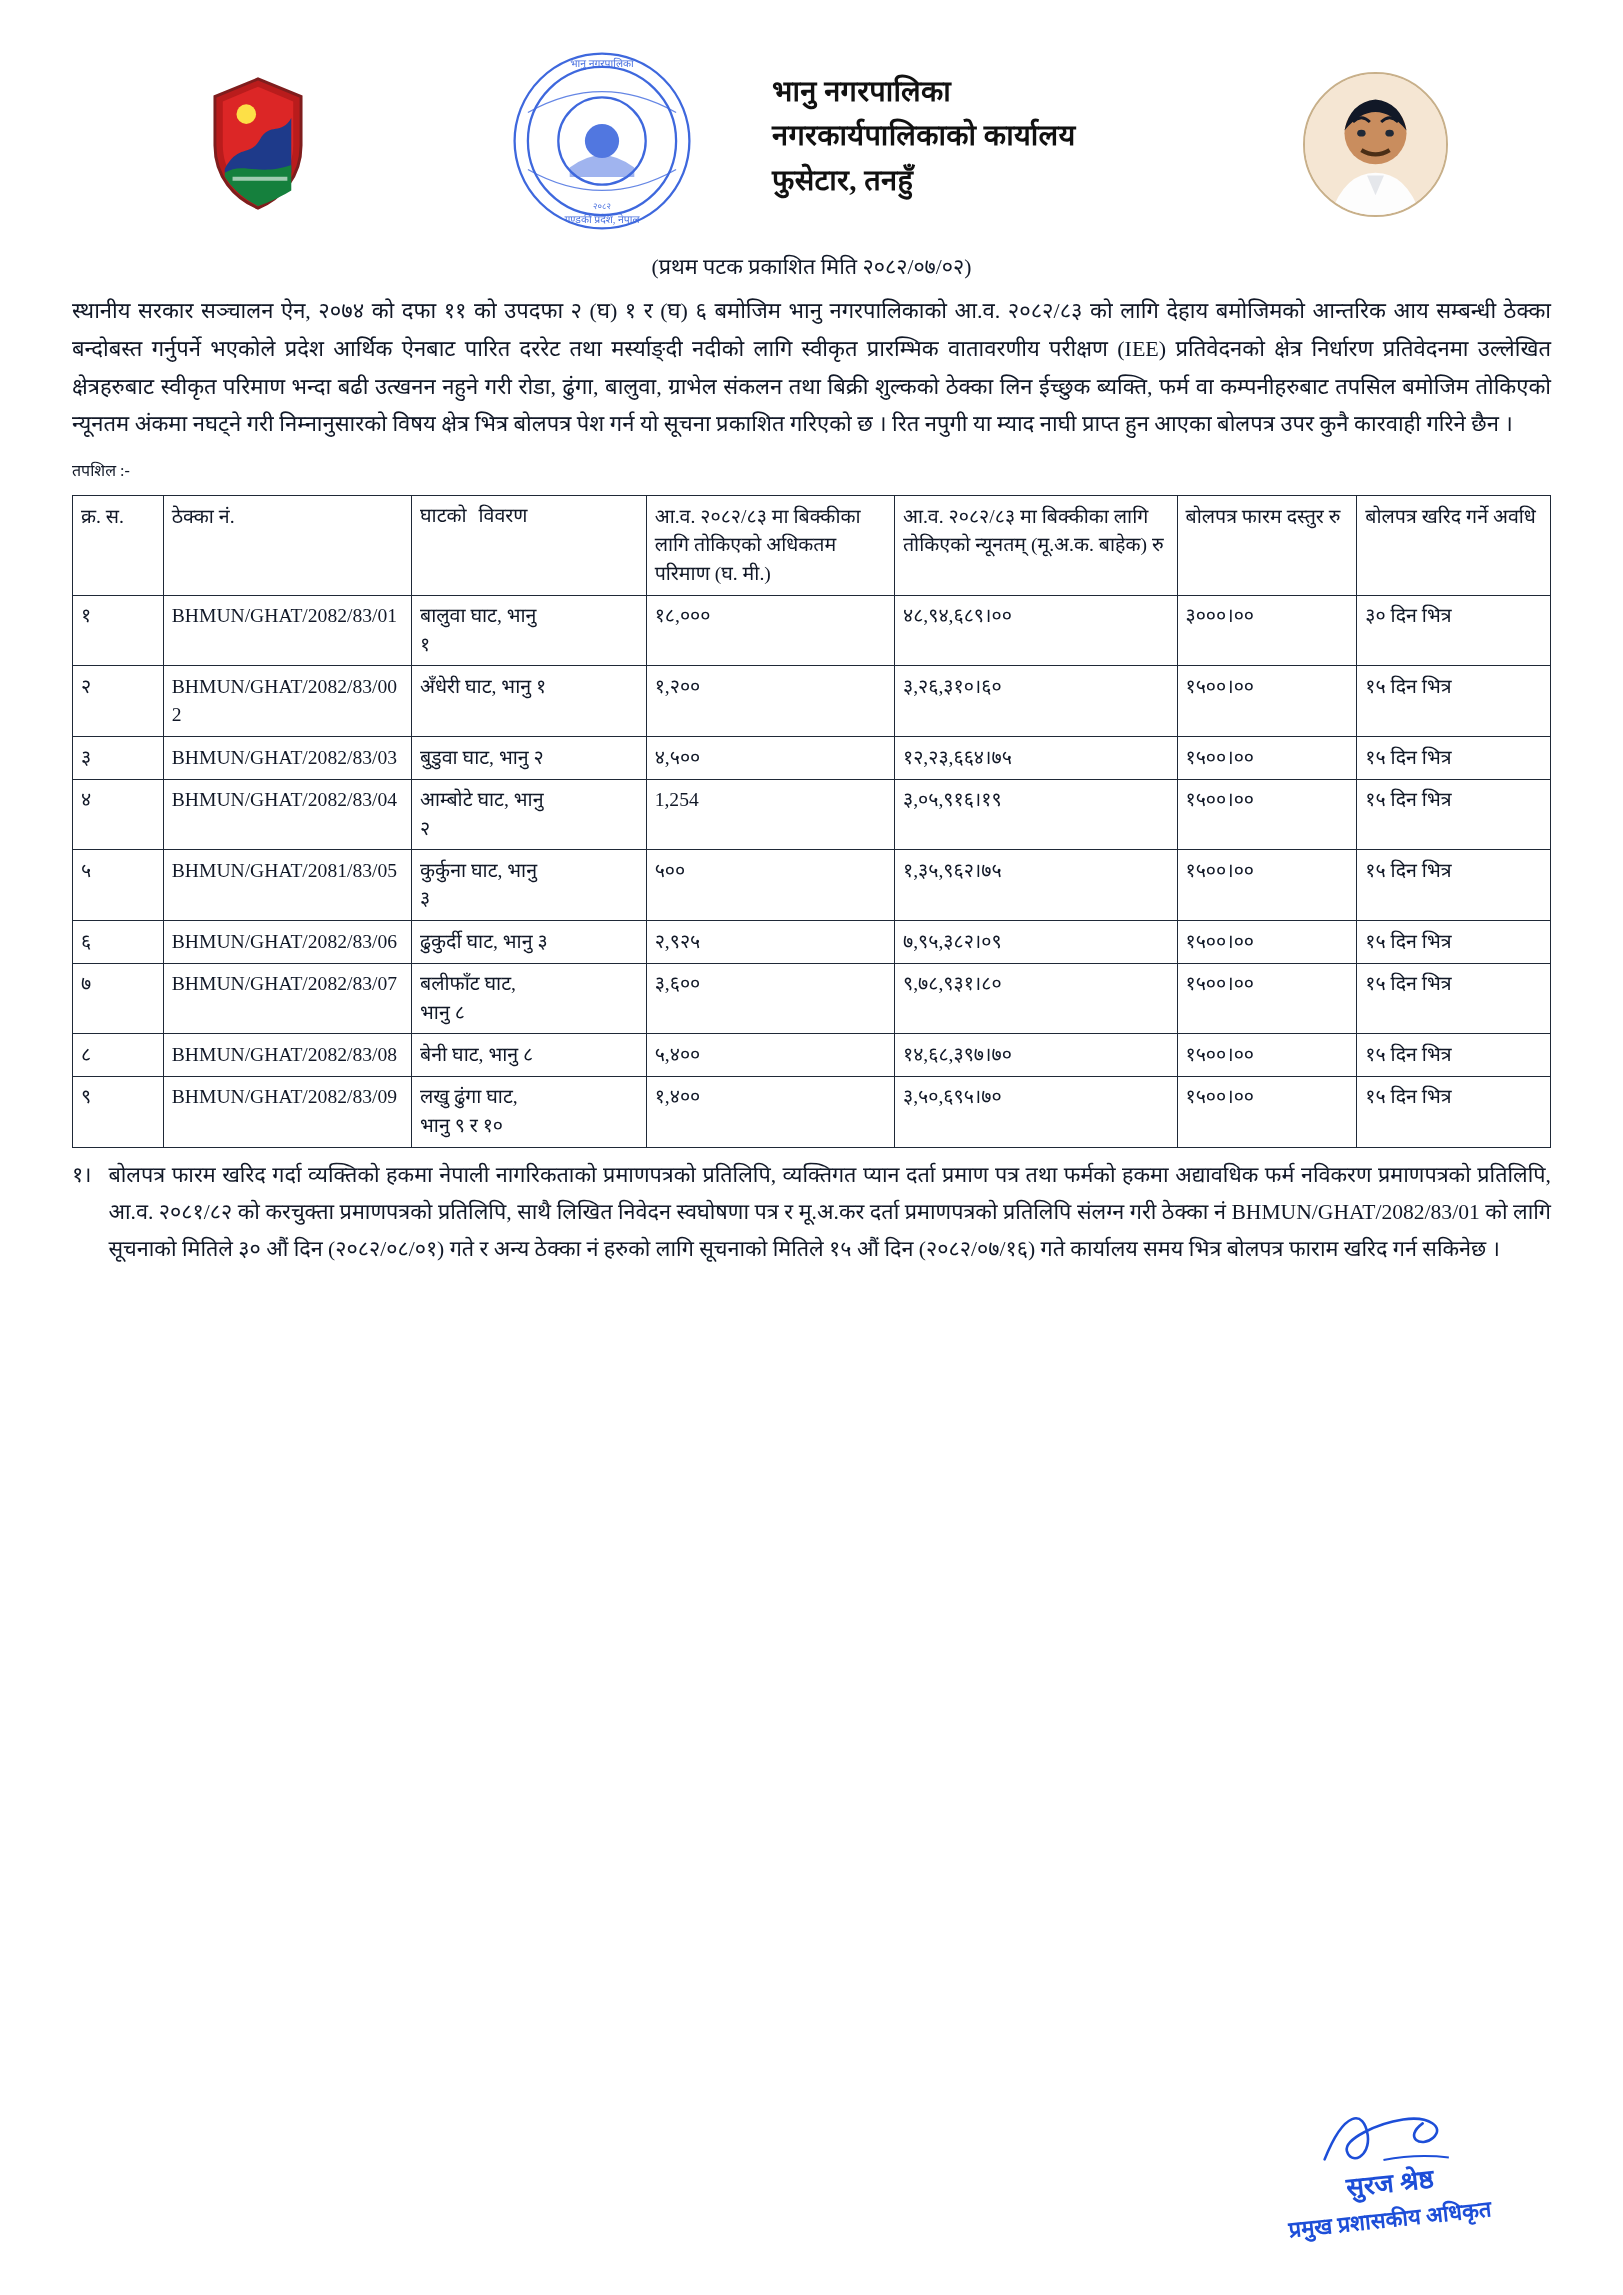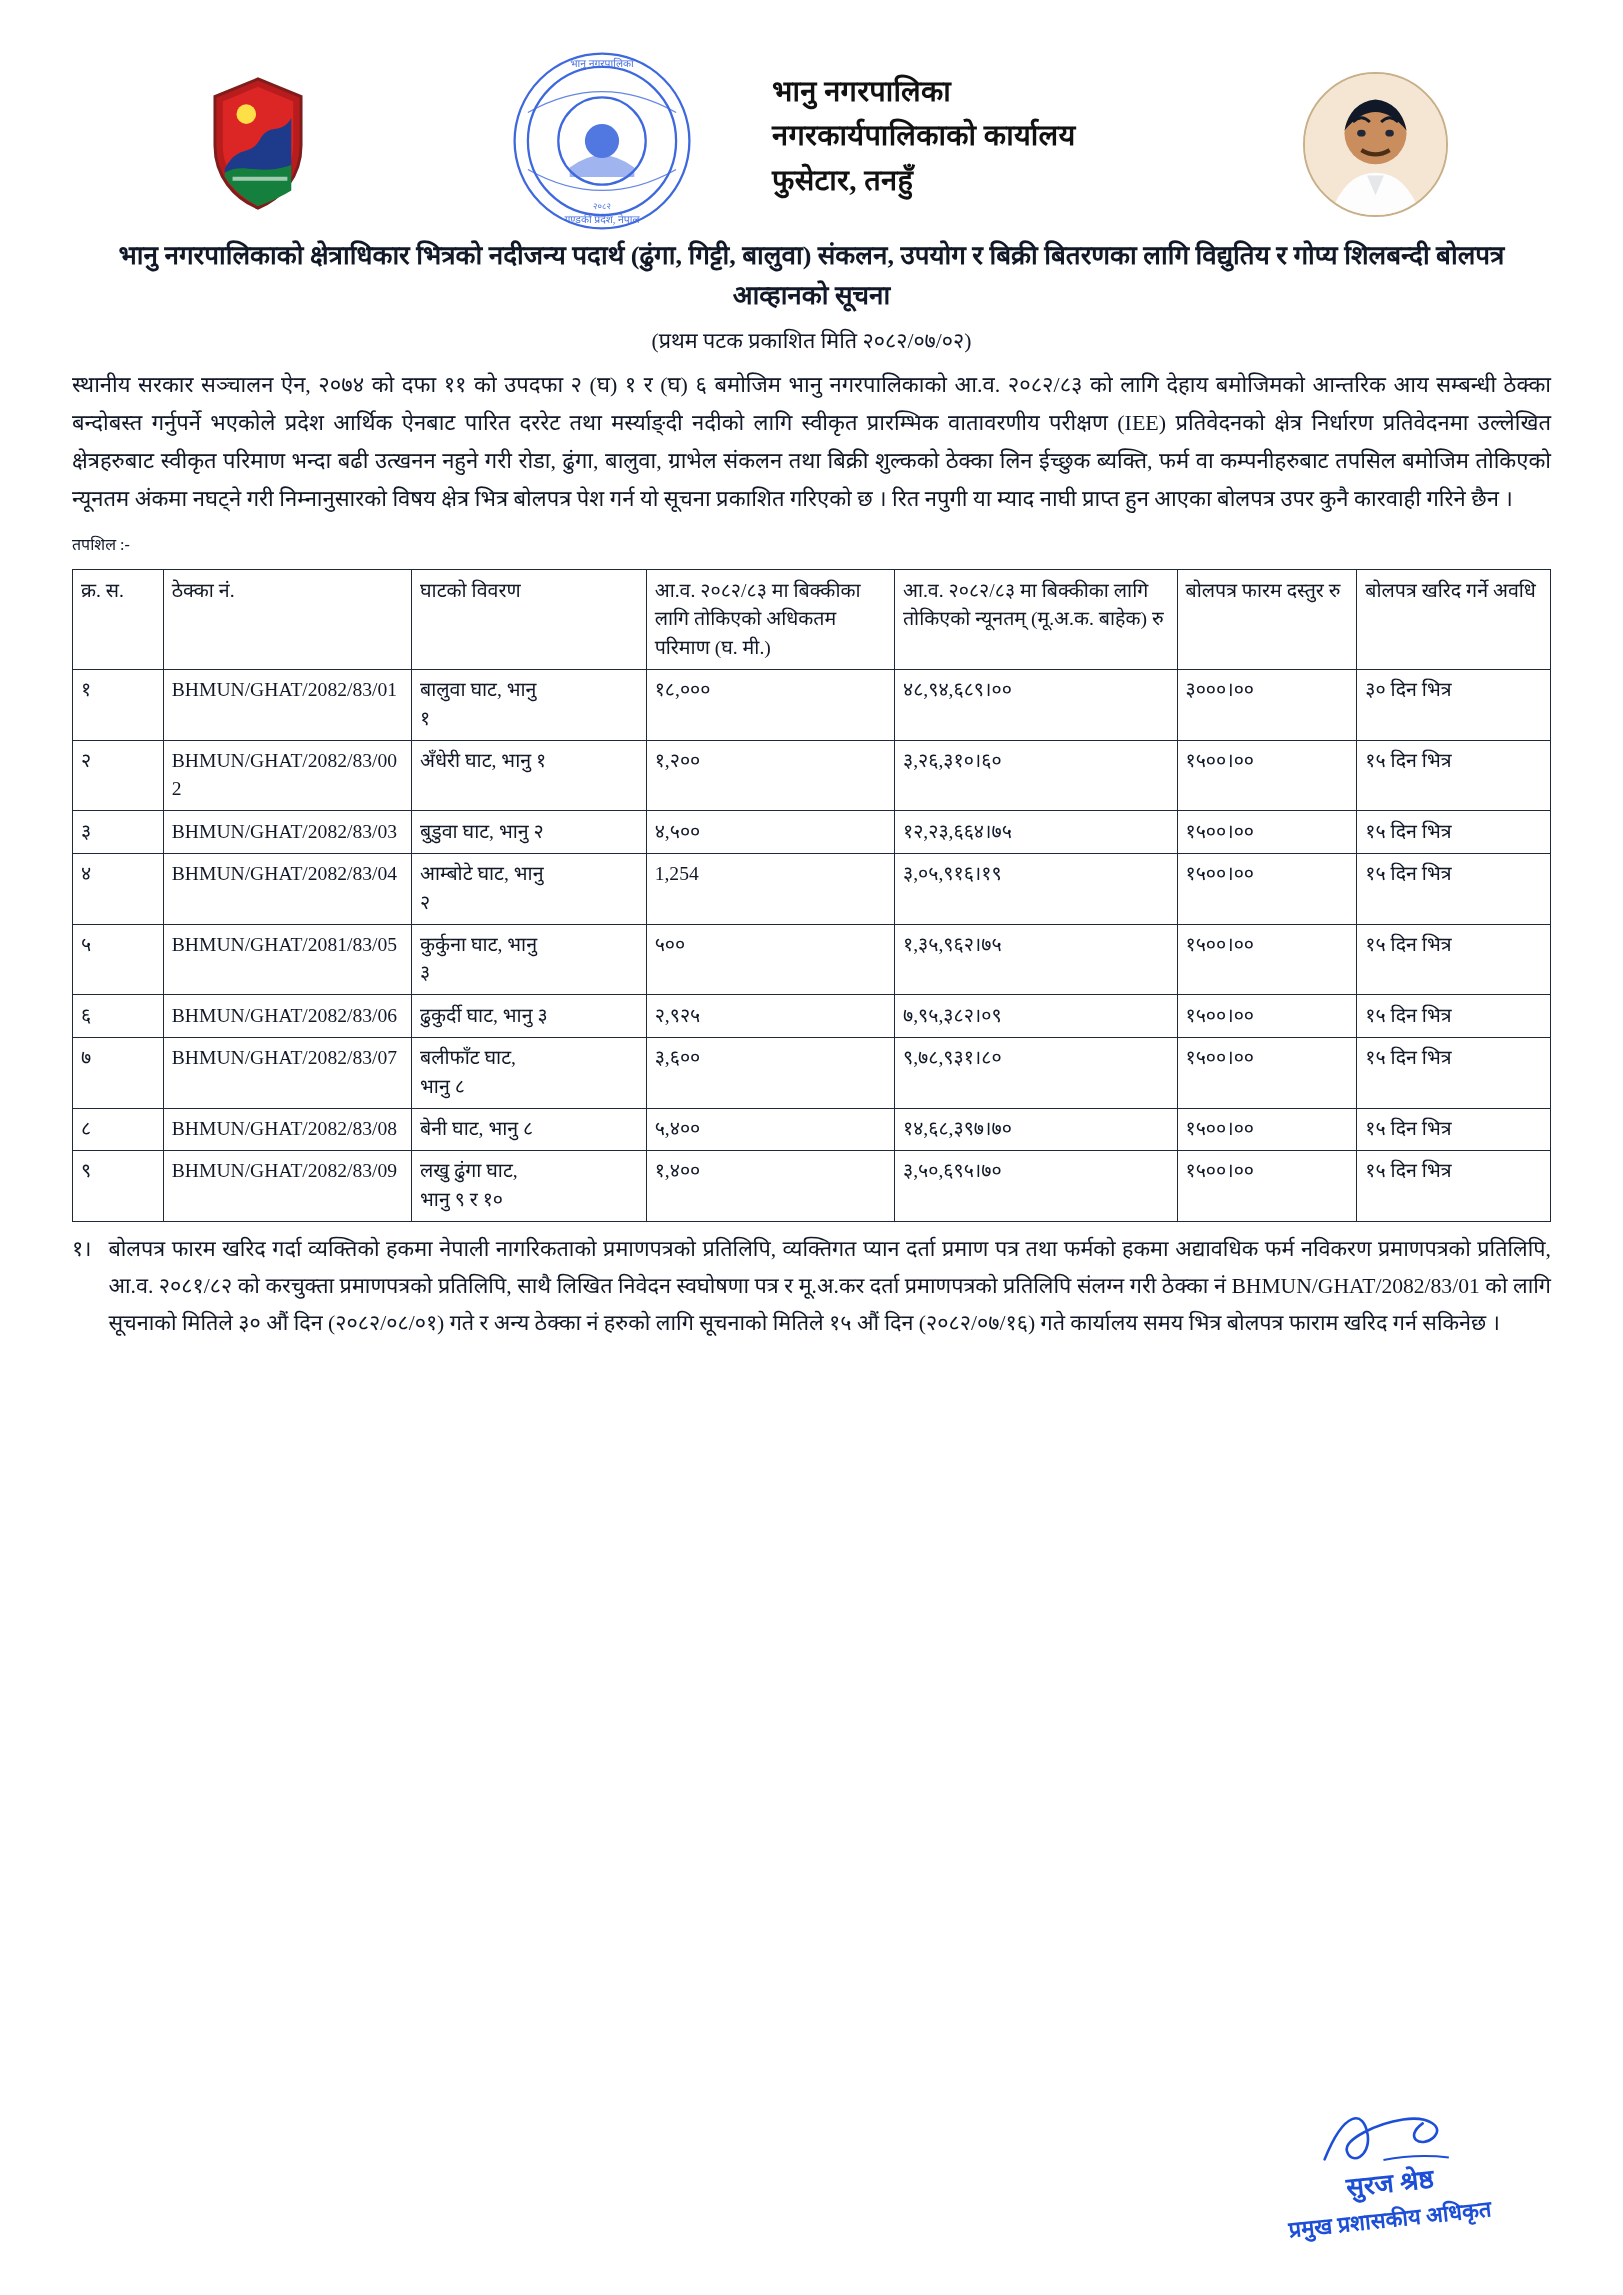--- a/index.html
+++ b/index.html
@@ -96,21 +96,21 @@
     font-weight:400;
     text-align:left;
   }
   td.lat{
     font-family:"Liberation Serif", serif;
     font-size:19px;
     word-break:break-all;
   }
   .col-sn{width:5.5%;}
   .col-tender{width:17%;}
-  .col-ghat{width:16%;}
+  .col-ghat{width:16%;font-family:Liberation Mono, monospace;}
   .col-qty{width:17%;}
   .col-amt{width:19.5%;}
   .col-fee{width:12%;border-radius:17px;}
   .col-period{width:13%;}
   
   ul.notes{
     margin:14.4px 0 0 0;
     padding-left:52px;
   }
   ul.notes li{
@@ -206,21 +206,20 @@
         <path d="M54 34 q6 -6 12 0" stroke="#111827" stroke-width="2" fill="none"></path>
         <ellipse cx="40" cy="42" rx="3" ry="2.4" fill="#1f2937"></ellipse>
         <ellipse cx="60" cy="42" rx="3" ry="2.4" fill="#1f2937"></ellipse>
         <path d="M40 54 q10 6 20 0" stroke="#4b2e16" stroke-width="3" fill="none"></path>
         <path d="M18 100 q10 -30 32 -30 q22 0 32 30 z" fill="#fdfdfd"></path>
         <path d="M44 72 l6 14 l6 -14 z" fill="#e5e7eb"></path>
       </svg>
     </div>
   </div>
 
-  <div class="title1">भानु नगरपालिकाको क्षेत्राधिकार भित्रको नदीजन्य पदार्थ (ढुंगा, गिट्टी, बालुवा) संकलन, उपयोग र बिक्री बितरणका लागि विद्युतिय र गोप्य शिलबन्दी बोलपत्र आव्हानको सूचना</div>
   <div class="title2">(प्रथम पटक प्रकाशित मिति २०८२/०७/०२)</div>
 
   <p class="para">स्थानीय सरकार सञ्चालन ऐन, २०७४ को दफा ११ को उपदफा २ (घ) १ र (घ) ६ बमोजिम भानु नगरपालिकाको आ.व. २०८२/८३ को लागि देहाय बमोजिमको आन्तरिक आय सम्बन्धी ठेक्का बन्दोबस्त गर्नुपर्ने भएकोले प्रदेश आर्थिक ऐनबाट पारित दररेट तथा मर्स्याङ्दी नदीको लागि स्वीकृत प्रारम्भिक वातावरणीय परीक्षण (IEE) प्रतिवेदनको क्षेत्र निर्धारण प्रतिवेदनमा उल्लेखित क्षेत्रहरुबाट स्वीकृत परिमाण भन्दा बढी उत्खनन नहुने गरी रोडा, ढुंगा, बालुवा, ग्राभेल संकलन तथा बिक्री शुल्कको ठेक्का लिन ईच्छुक ब्यक्ति, फर्म वा कम्पनीहरुबाट तपसिल बमोजिम तोकिएको न्यूनतम अंकमा नघट्ने गरी निम्नानुसारको विषय क्षेत्र भित्र बोलपत्र पेश गर्न यो सूचना प्रकाशित गरिएको छ । रित नपुगी या म्याद नाघी प्राप्त हुन आएका बोलपत्र उपर कुनै कारवाही गरिने छैन ।</p>
 
   <div class="section-label">तपशिल :-</div>
 
   <table class="main">
     <thead>
       <tr>
         <th class="col-sn">क्र. स.</th>

